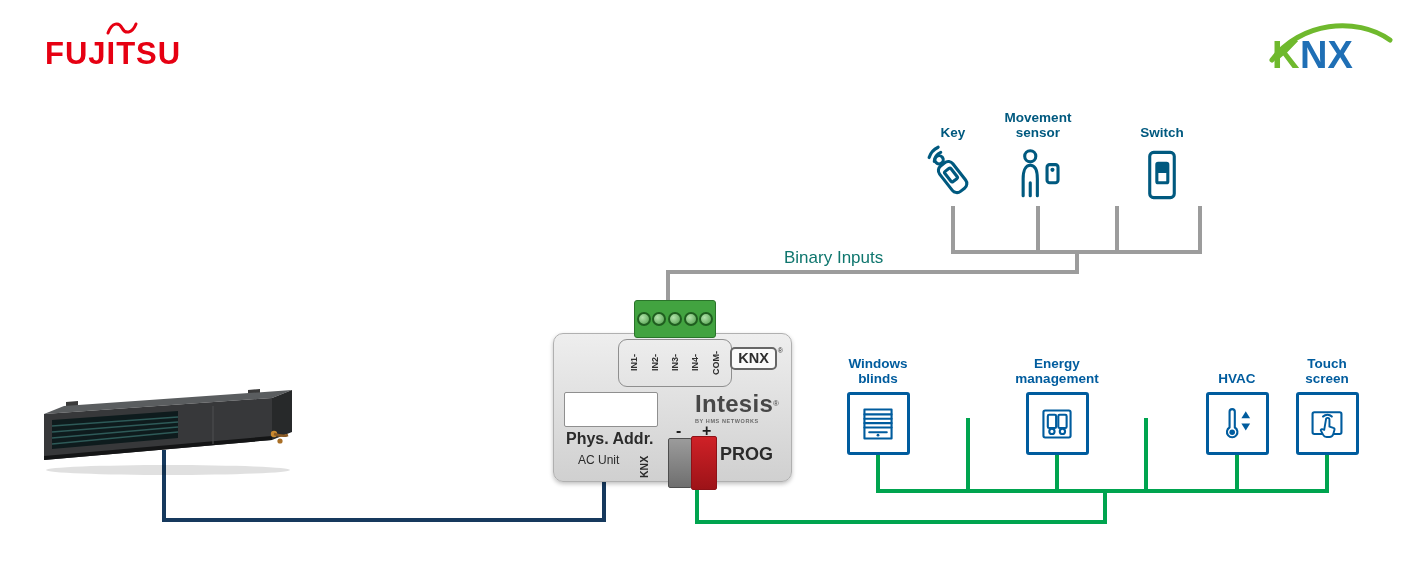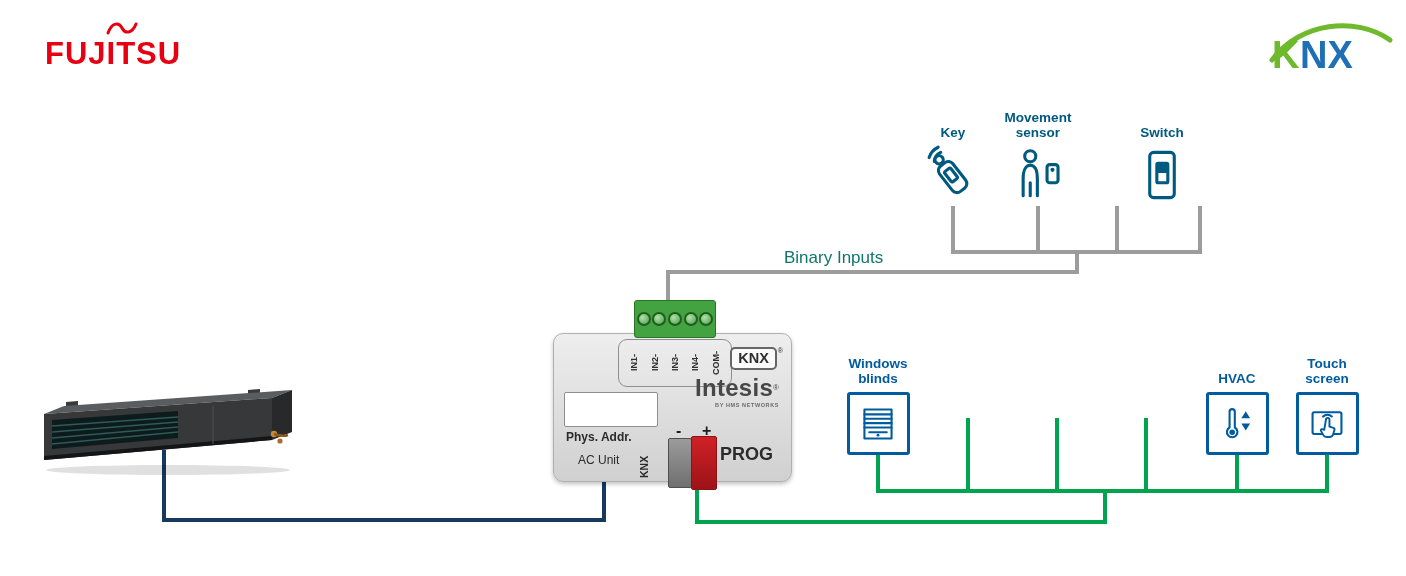--- a/index.html
+++ b/index.html
@@ -51,27 +51,27 @@
            background:radial-gradient(circle at 35% 35%, #b2e3ab, #4c9b48); border:2px solid #1f5e1f; }
   .terminal-labels { position:absolute; left:64px; top:5px; width:112px; height:46px;
                      border:1.5px solid #8f8f8f; border-radius:9px;
                      display:flex; align-items:center; justify-content:space-evenly; }
   .terminal-labels span { writing-mode:vertical-rl; transform:rotate(180deg);
                           font-size:9px; font-weight:bold; color:#2f2f2f; }
   .knx-badge { position:absolute; right:8px; top:13px; display:flex; align-items:flex-start; }
   .knx-badge .box { border:2px solid #666; border-radius:5px; padding:0 6px; font-weight:bold;
                     font-size:14.5px; color:#2e2e2e; background:#fafafa; line-height:19px; }
   .knx-badge sup { font-size:7px; color:#2e2e2e; margin-left:1px; }
-  .brand { position:absolute; right:12px; top:40px; text-align:right; color:#474747; }
+  .brand { position:absolute; right:12px; top:56px; color:#474747; }
   .brand .main { font-size:24px; font-weight:bold; letter-spacing:0.3px; }
   .brand sup { font-size:8px; }
   .brand .sub { font-size:5.5px; letter-spacing:0.6px; color:#6a6a6a; font-weight:bold; }
   .phys-display { position:absolute; left:10px; top:58px; width:92px; height:33px;
                   background:#fff; border:1px solid #8f8f8f; border-radius:2px; }
-  .phys-label   { position:absolute; left:12px; top:96px;  font-size:12px; font-weight:bold; color:#2b2b2b; }
+  .phys-label   { position:absolute; left:12px; top:96px;  font-size:16px; font-weight:bold; color:#2b2b2b; }
   .acunit-label { position:absolute; left:24px; top:119px; font-size:12px; font-weight:normal; color:#2b2b2b; }
   .knxport-label{ position:absolute; left:84px; top:104px; height:40px; writing-mode:vertical-rl;
                   transform:rotate(180deg); font-size:10.5px; font-weight:bold; color:#2b2b2b; }
   .prog-label   { position:absolute; right:18px; top:110px; font-size:18px; font-weight:bold; color:#2b2b2b; }
   .sign { position:absolute; top:88px; font-size:16px; font-weight:bold; color:#1e1e1e; }
   .sign.minus { left:122px; } .sign.plus { left:148px; }
   .conn { position:absolute; z-index:3; border-radius:2px; }
   .conn.gray { left:114px; top:104px; width:22px; height:48px;
                background:linear-gradient(180deg,#9b9b9b,#6f6f6f); border:1px solid #4e4e4e; }
   .conn.red  { left:137px; top:102px; width:24px; height:52px;
@@ -214,20 +214,35 @@
       <svg width="42" height="42" viewBox="0 0 48 48">
         <rect class="stroke-output" x="8.5" y="7.5" width="31" height="33"></rect>
         <path class="stroke-output" d="M8.5 13 h31 M8.5 18 h31 M8.5 23 h31 M8.5 28 h31"></path>
         <path class="stroke-output" d="M14 33.5 h20"></path>
         <circle class="fill-output" cx="24" cy="36.8" r="1.6"></circle>
       </svg>
     </div>
   </div>
 
 
+  <div class="out-col" style="left:1007px">
+    <div class="col-label">
+      <span>Energy</span>
+      <span>management</span>
+    </div>
+    <div class="out-box">
+      <svg width="42" height="42" viewBox="0 0 48 48">
+        <rect class="stroke-output" x="8.5" y="8.5" width="31" height="31" rx="2"></rect>
+        <rect class="stroke-output" x="13.5" y="13.5" width="9.5" height="15" rx="1.5"></rect>
+        <circle class="stroke-output" cx="18.2" cy="32.5" r="3"></circle>
+        <rect class="stroke-output" x="25.5" y="13.5" width="9.5" height="15" rx="1.5"></rect>
+        <circle class="stroke-output" cx="30.2" cy="32.5" r="3"></circle>
+      </svg>
+    </div>
+  </div>
 
 
   <div class="out-col" style="left:1187px">
     <div class="col-label">
       <span>HVAC</span>
       <span></span>
     </div>
     <div class="out-box">
       <svg width="42" height="42" viewBox="0 0 48 48">
         <path class="stroke-output" d="M15.5 10 a3 3 0 0 1 6 0 V28 a6 6 0 1 1 -6 0 Z"></path>

